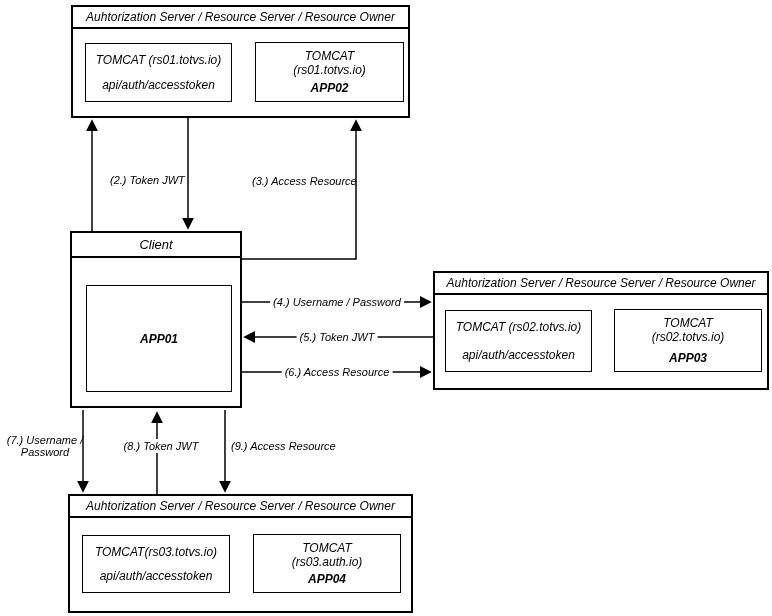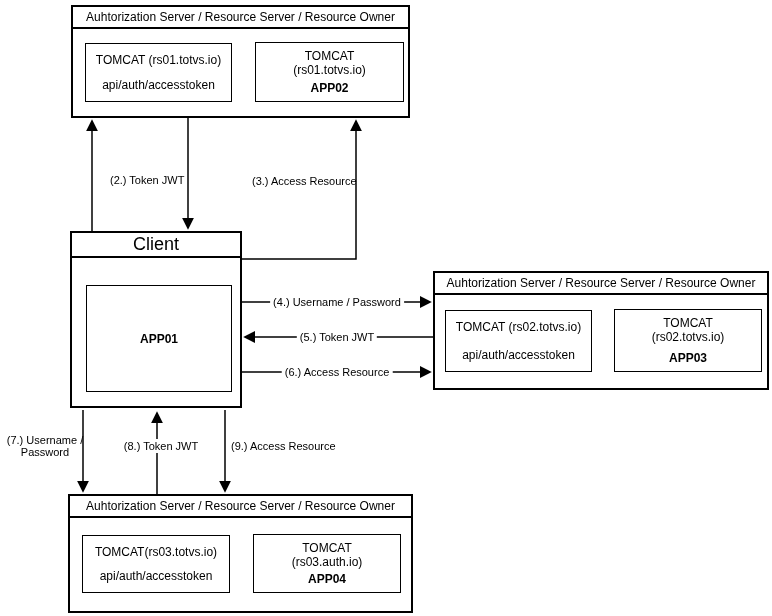--- a/index.html
+++ b/index.html
@@ -7,20 +7,21 @@
   html,body { background:var(--bg); }
   body {
     font-family:"Liberation Sans", sans-serif;
     color:var(--text);
   }
   .canvas {
     position:relative;
     width:772px; height:616px;
     background:var(--bg);
     overflow:hidden;
+    font-style:italic;
   }
   .arrows { position:absolute; left:0; top:0; }
   .flow { stroke:var(--line); fill:none; stroke-width:1.5; }
 
   .server-box {
     position:absolute;
     border:2px solid var(--line);
     background:var(--bg);
   }
   .server-title {
@@ -46,21 +47,21 @@
 
   .client-box {
     position:absolute;
     border:2px solid var(--line);
     background:var(--bg);
   }
   .client-title {
     height:25px;
     border-bottom:2px solid var(--line);
     display:flex; align-items:center; justify-content:center;
-    font-size:18px;
+    font-size:13px;
   }
   .app01-node {
     position:absolute;
     border:1.5px solid var(--line);
     background:var(--bg);
     display:flex; align-items:center; justify-content:center;
     font-size:12px; font-weight:600;
   }
 
   .flow-label {

